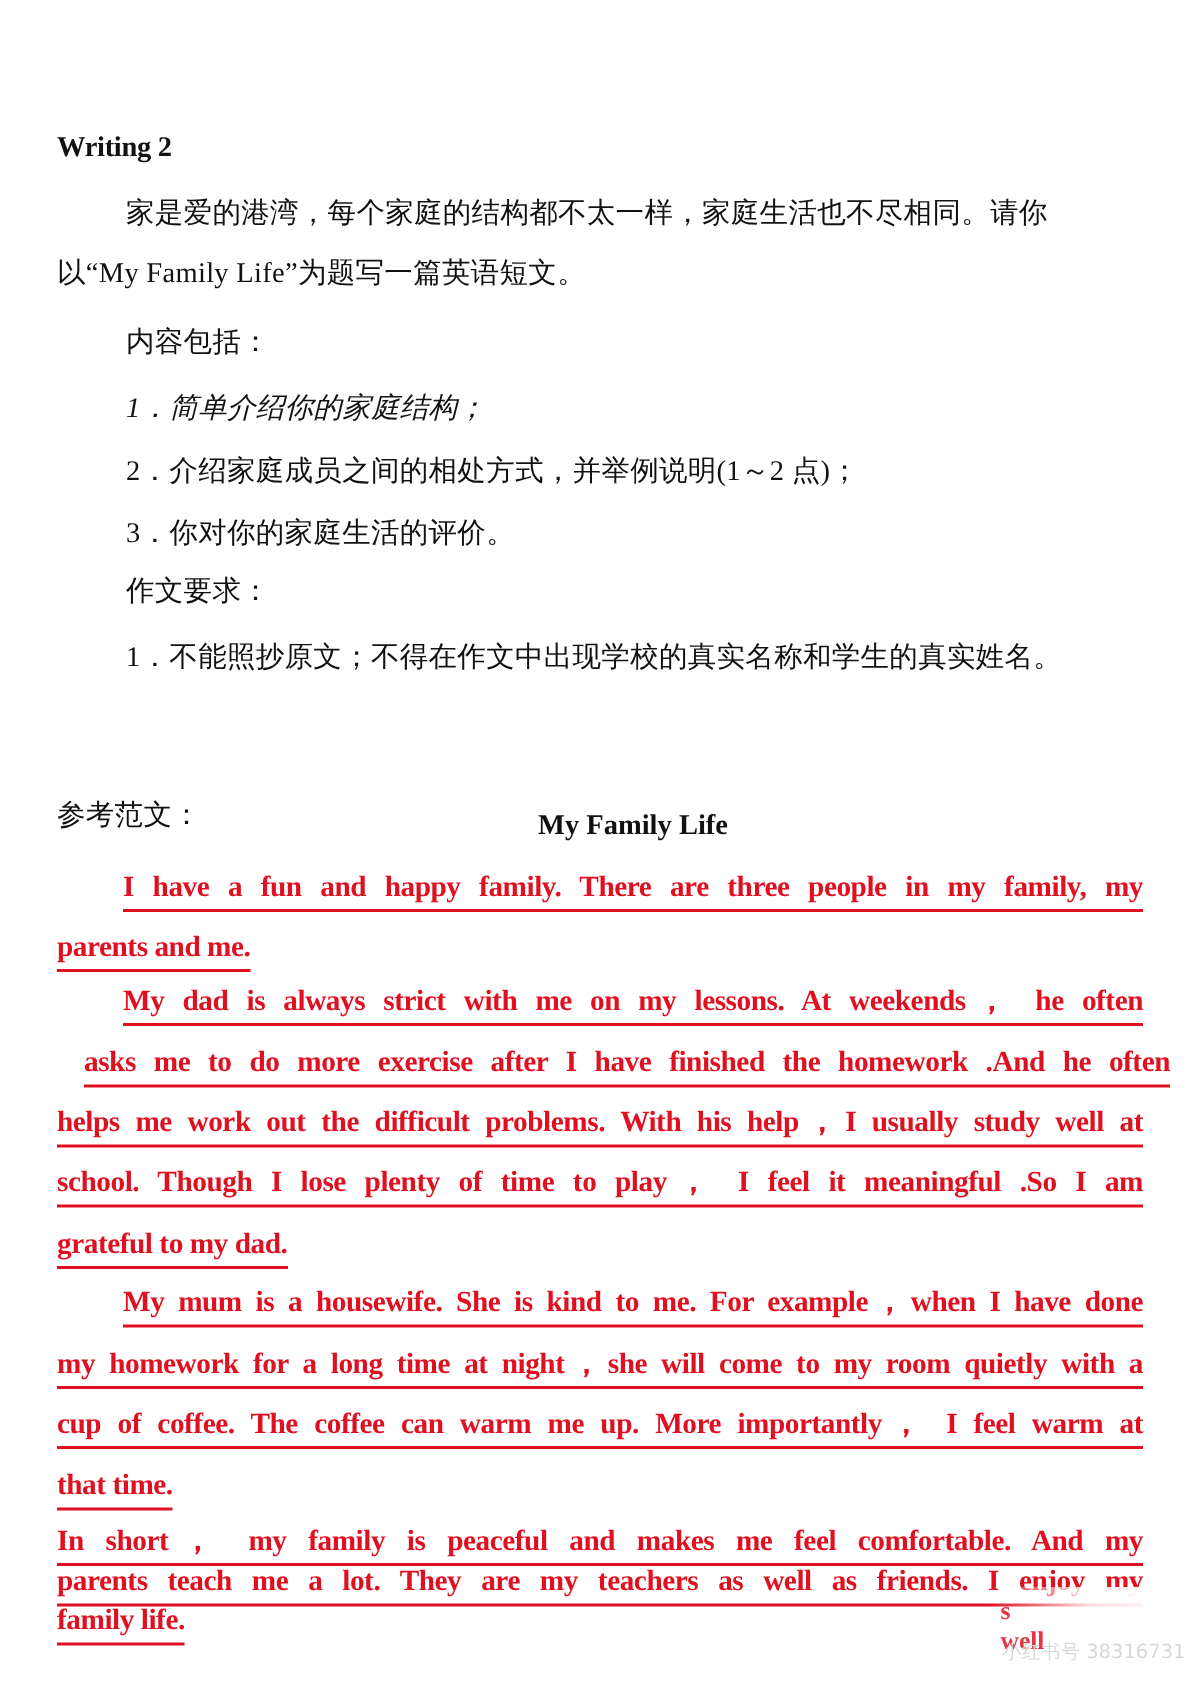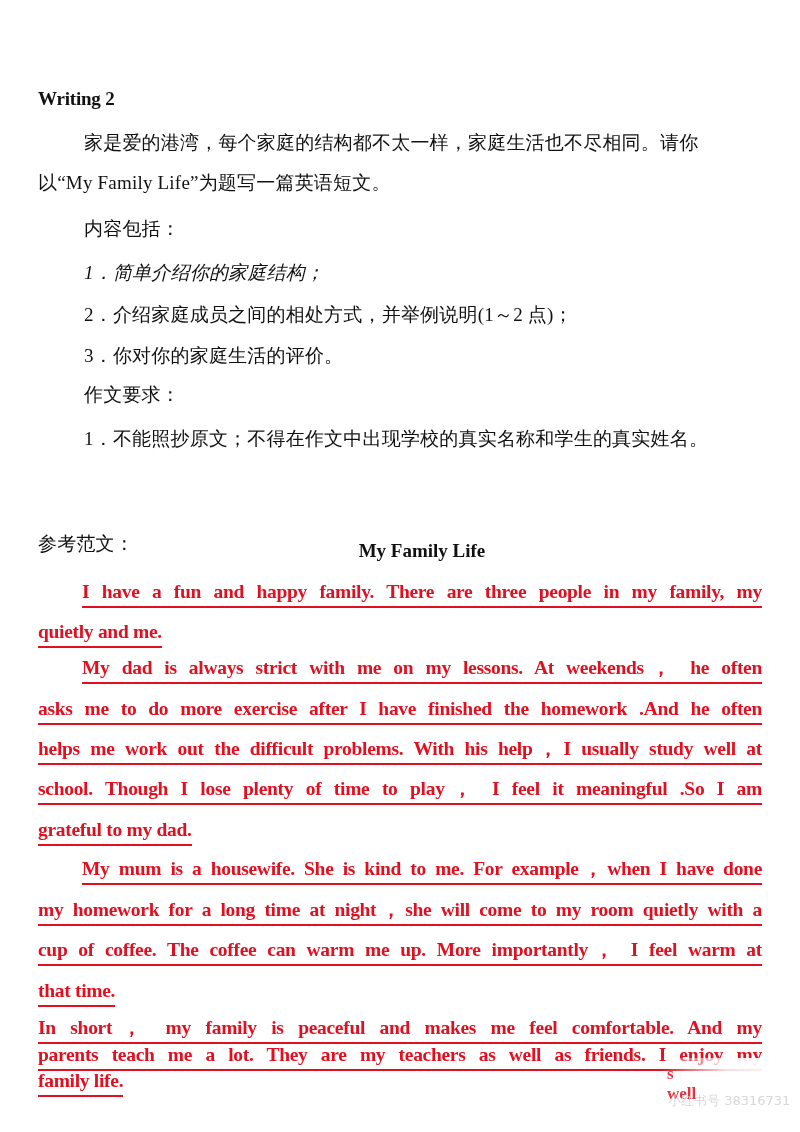--- a/index.html
+++ b/index.html
@@ -109,23 +109,23 @@
 
   <div class="cn-line" style="left:84px; top:382px;">作文要求：</div>
   <div class="cn-line" style="left:84px; top:426px;">1．不能照抄原文；不得在作文中出现学校的真实名称和学生的真实姓名。</div>
 
   <div class="cn-line" style="left:38px; top:502px;margin-top:29px;">参考范文：</div>
 
   <div class="essay-title">My Family Life</div>
 
   <div class="essay" style="top:0;">
     <div class="eline" style="top:580px; left:44px; width:680px;">I have a fun and happy family. There are three people in my family, my</div>
-    <div class="eline short" style="top:620px;">quietly and me.</div>
+    <div class="eline short" style="top:620px;">parents and me.</div>
     <div class="eline" style="top:656px; left:44px; width:680px;">My dad is always strict with me on my lessons.   At weekends， he often</div>
-    <div class="eline full" style="top:697px;">asks me to do more exercise after I have finished the homework .And he often</div>
+    <div class="eline full" style="top:697px;margin-left:18px;">asks me to do more exercise after I have finished the homework .And he often</div>
     <div class="eline full" style="top:737px;">helps me work out the difficult problems. With his help，I usually study well at</div>
     <div class="eline full" style="top:777px;">school. Though I lose plenty of time to play， I feel it meaningful .So I am</div>
     <div class="eline short" style="top:818px;">grateful to my dad.</div>
     <div class="eline" style="top:857px; left:44px; width:680px;">My mum is a housewife. She is kind to me. For example，when I have done</div>
     <div class="eline full" style="top:898px;">my homework for a long time at night，she will come to my room quietly with a</div>
     <div class="eline full" style="top:938px;">cup of coffee. The coffee can warm me up. More importantly， I feel warm at</div>
     <div class="eline short" style="top:979px;">that time.</div>
     <div class="eline full" style="top:1016px;">In short， my family is peaceful and makes me feel comfortable. And my</div>
     <div class="eline full" style="top:1043px;">parents teach me a lot. They are my teachers as well as friends. I enjoy my</div>
     <div class="eline short" style="top:1069px;">family life.</div>

